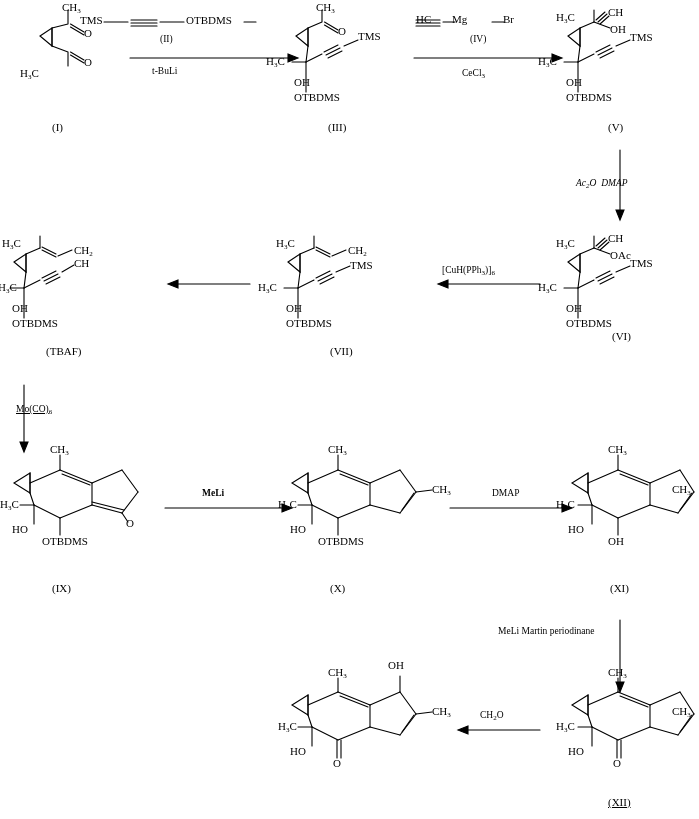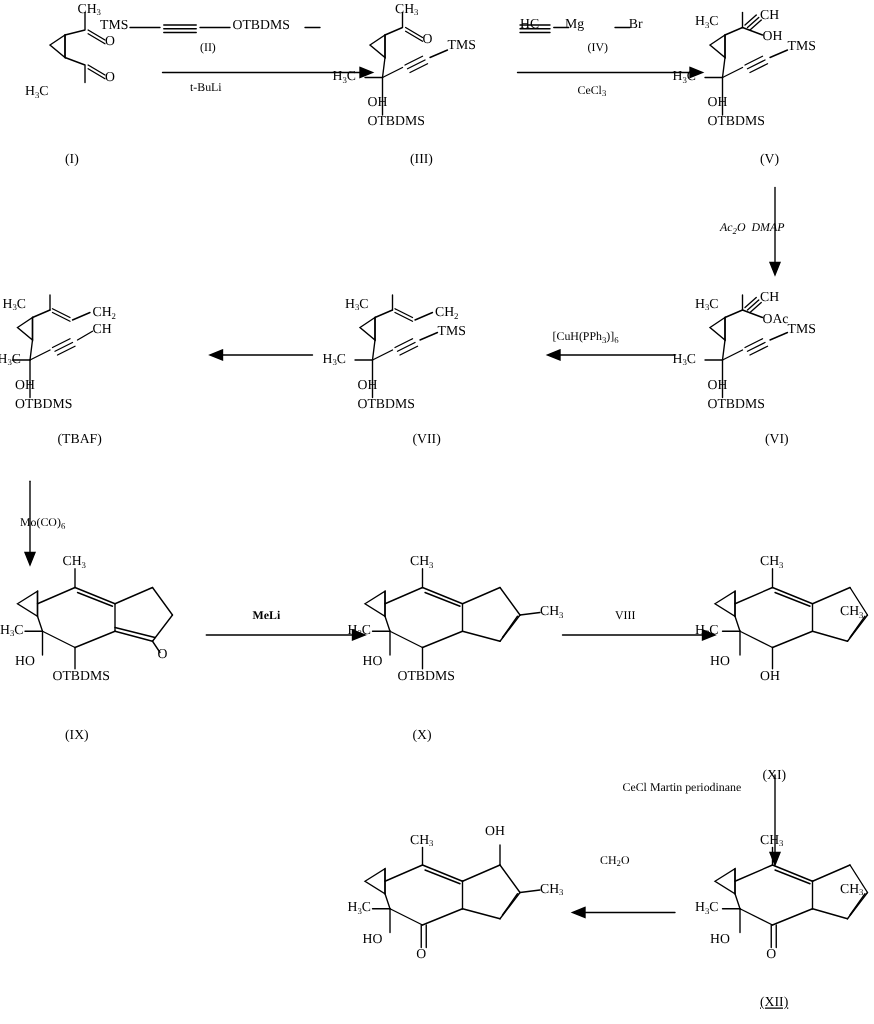--- a/index.html
+++ b/index.html
@@ -295,77 +295,77 @@
 
   <span class="cond" style="left:576px;top:178px;font-style:italic;">Ac<sub>2</sub>O&nbsp;&nbsp;DMAP</span>
 
   <span class="lbl" style="left:556px;top:238px;">H<sub>3</sub>C</span>
   <span class="lbl" style="left:608px;top:233px;">CH</span>
   <span class="lbl" style="left:610px;top:250px;">OAc</span>
   <span class="lbl" style="left:630px;top:258px;">TMS</span>
   <span class="lbl" style="left:538px;top:282px;">H<sub>3</sub>C</span>
   <span class="lbl" style="left:566px;top:303px;">OH</span>
   <span class="lbl" style="left:566px;top:318px;">OTBDMS</span>
-  <span class="roman" style="left:612px;top:345px;">(VI)</span>
+  <span class="roman" style="left:612px;top:330px;">(VI)</span>
 
   <span class="cond" style="left:442px;top:265px;">[CuH(PPh<sub>3</sub>)]<sub>6</sub></span>
 
   <span class="lbl" style="left:276px;top:238px;">H<sub>3</sub>C</span>
   <span class="lbl" style="left:348px;top:245px;">CH<sub>2</sub></span>
   <span class="lbl" style="left:350px;top:260px;">TMS</span>
   <span class="lbl" style="left:258px;top:282px;">H<sub>3</sub>C</span>
   <span class="lbl" style="left:286px;top:303px;">OH</span>
   <span class="lbl" style="left:286px;top:318px;">OTBDMS</span>
   <span class="roman" style="left:330px;top:345px;">(VII)</span>
 
   <span class="lbl" style="left:2px;top:238px;">H<sub>3</sub>C</span>
   <span class="lbl" style="left:74px;top:245px;">CH<sub>2</sub></span>
   <span class="lbl" style="left:74px;top:258px;">CH</span>
   <span class="lbl" style="left:-2px;top:282px;">H<sub>3</sub>C</span>
   <span class="lbl" style="left:12px;top:303px;">OH</span>
   <span class="lbl" style="left:12px;top:318px;">OTBDMS</span>
   <span class="roman" style="left:46px;top:345px;">(TBAF)</span>
 
-  <span class="cond" style="left:16px;top:414px;">Mo(CO)<sub>6</sub></span>
+  <span class="cond" style="left:16px;top:404px;text-decoration:underline;">Mo(CO)<sub>6</sub></span>
 
   <span class="lbl" style="left:50px;top:444px;">CH<sub>3</sub></span>
   <span class="lbl" style="left:126px;top:518px;">O</span>
   <span class="lbl" style="left:0px;top:499px;">H<sub>3</sub>C</span>
   <span class="lbl" style="left:12px;top:524px;">HO</span>
   <span class="lbl" style="left:42px;top:536px;">OTBDMS</span>
   <span class="roman" style="left:52px;top:582px;">(IX)</span>
 
   <span class="cond" style="left:202px;top:488px;font-weight:bold;">MeLi</span>
 
   <span class="lbl" style="left:328px;top:444px;">CH<sub>3</sub></span>
   <span class="lbl" style="left:432px;top:484px;">CH<sub>3</sub></span>
   <span class="lbl" style="left:278px;top:499px;">H<sub>3</sub>C</span>
   <span class="lbl" style="left:290px;top:524px;">HO</span>
   <span class="lbl" style="left:318px;top:536px;">OTBDMS</span>
   <span class="roman" style="left:330px;top:582px;">(X)</span>
 
-  <span class="cond" style="left:492px;top:488px;">VIII</span>
+  <span class="cond" style="left:492px;top:488px;">DMAP</span>
 
   <span class="lbl" style="left:608px;top:444px;">CH<sub>3</sub></span>
   <span class="lbl" style="left:672px;top:484px;">CH<sub>3</sub></span>
   <span class="lbl" style="left:556px;top:499px;">H<sub>3</sub>C</span>
   <span class="lbl" style="left:568px;top:524px;">HO</span>
   <span class="lbl" style="left:608px;top:536px;">OH</span>
-  <span class="roman" style="left:610px;top:582px;margin-top:32px;">(XI)</span>
-
-  <span class="cond" style="left:498px;top:626px;">CeCl Martin periodinane</span>
+  <span class="roman" style="left:610px;top:582px;">(XI)</span>
+
+  <span class="cond" style="left:498px;top:626px;">MeLi Martin periodinane</span>
 
   <span class="lbl" style="left:608px;top:667px;">CH<sub>3</sub></span>
   <span class="lbl" style="left:672px;top:706px;">CH<sub>3</sub></span>
   <span class="lbl" style="left:556px;top:721px;">H<sub>3</sub>C</span>
   <span class="lbl" style="left:568px;top:746px;">HO</span>
   <span class="lbl" style="left:613px;top:758px;">O</span>
   <span class="roman" style="left:608px;top:796px;text-decoration:underline;">(XII)</span>
 
-  <span class="cond" style="left:480px;top:684px;font-family:Liberation Serif, serif;">CH<sub>2</sub>O</span>
+  <span class="cond" style="left:480px;top:710px;font-family:Liberation Serif, serif;">CH<sub>2</sub>O</span>
 
   <span class="lbl" style="left:328px;top:667px;">CH<sub>3</sub></span>
   <span class="lbl" style="left:388px;top:660px;">OH</span>
   <span class="lbl" style="left:432px;top:706px;">CH<sub>3</sub></span>
   <span class="lbl" style="left:278px;top:721px;">H<sub>3</sub>C</span>
   <span class="lbl" style="left:290px;top:746px;">HO</span>
   <span class="lbl" style="left:333px;top:758px;">O</span>
 
 </div>
 

